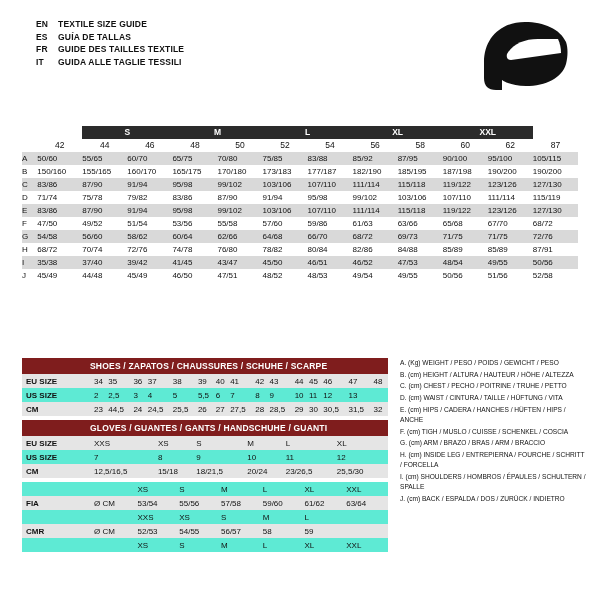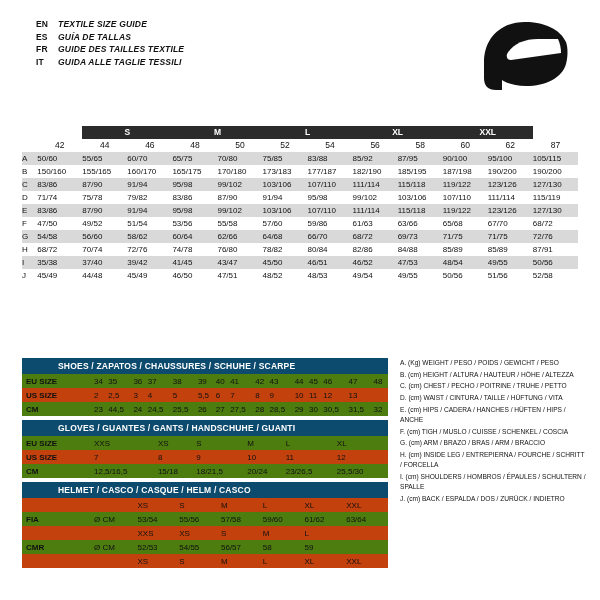--- a/index.html
+++ b/index.html
@@ -10,21 +10,21 @@
     color:#111;
     position:relative;
     overflow:hidden;
   }
   .page{position:absolute;left:0;top:0;width:600px;height:424px;}
 
   
   .header{position:absolute;left:36px;top:18px;}
   .hdr-row{display:flex;align-items:baseline;font-size:8.5px;line-height:12.6px;letter-spacing:.2px;}
   .hdr-lang{width:22px;font-weight:bold;}
-  .hdr-txt{font-weight:bold;font-style:italic;}
+  .hdr-txt{font-weight:bold;}
 
   
   .helmet{position:absolute;right:30px;top:20px;width:90px;height:82px;}
 
   
   .maintable{position:absolute;left:22px;top:126px;width:556px;}
   .maintable table{border-collapse:collapse;width:556px;}
   .maintable td{font-size:8px;line-height:9px;padding:2px 0 2px 0;}
   .mt-head td{background:#ffffff;}
   .mt-head .band{background:#2b2b2b;color:#fff;text-align:center;font-weight:bold;font-size:8.5px;}
@@ -32,26 +32,26 @@
   .rowA{background:#d9d9d9;}
   .rowB{background:#ffffff;}
   .lbl{width:14px;text-align:left;padding-left:4px;font-size:8px;}
   .cell{text-align:left;}
   .maintable col.c0{width:20px;}
   .maintable col.cx{width:53.5px;}
 
   
   .blocks{position:absolute;left:22px;top:358px;width:366px;}
   .blk{margin-bottom:4px;}
-  .blk-title{background:#0c4a6e;color:#fff;font-size:8.5px;font-weight:bold;padding:3px 0 3px 36px;letter-spacing:.2px;}
+  .blk-title{background:#7f1d1d;color:#fff;font-size:8.5px;font-weight:bold;padding:3px 0 3px 68px;letter-spacing:.2px;}
   .blk table{border-collapse:collapse;width:366px;}
   .blk td{font-size:8px;line-height:9px;padding:2.5px 0;}
   .blk td.rlbl{width:68px;padding-left:4px;font-weight:bold;font-size:8px;}
-  .shade{background:#4d7c0f;}
-  .white{background:#c2410c;}
+  .shade{background:#e5e5e5;}
+  .white{background:#5eead4;}
   .v{text-align:left;}
 
   
   .hel td.rlbl{width:68px;}
 
   
   .legend{position:absolute;left:400px;top:358px;width:186px;font-size:6.6px;line-height:10.2px;}
   .legend div{margin-bottom:1.5px;}
 </style>
 </head>
@@ -374,21 +374,20 @@
           <td class="v">18/21,5</td>
           <td class="v">20/24</td>
           <td class="v">23/26,5</td>
           <td class="v">25,5/30</td>
         </tr>
       </tbody>
         </table>
     </div>
 
     <div class="blk hel">
-      <div class="blk-title">HELMET / CASCO / CASQUE / HELM / CASCO</div>
       <table>
         <tbody>
             <tr class="white">
           <td class="rlbl"></td>
           <td class="v"></td>
           <td class="v">XS</td>
           <td class="v">S</td>
           <td class="v">M</td>
           <td class="v">L</td>
           <td class="v">XL</td>

